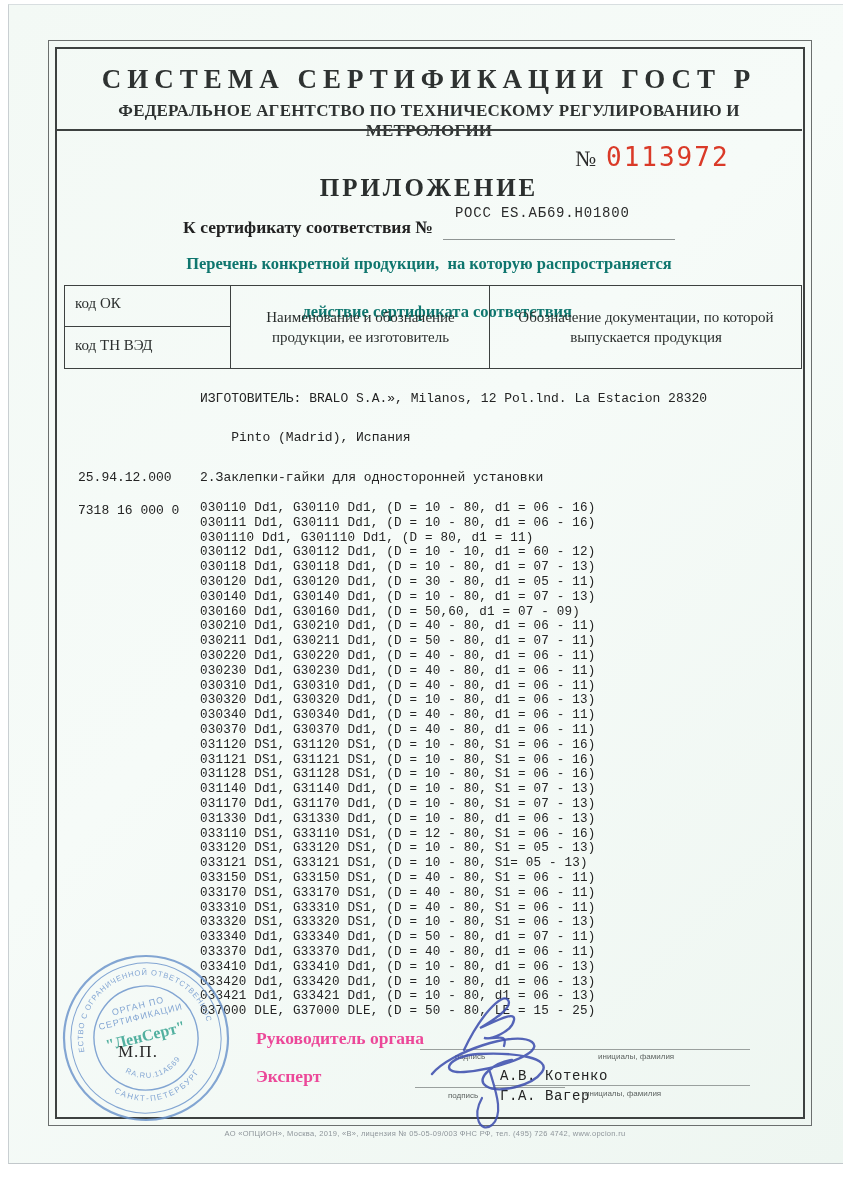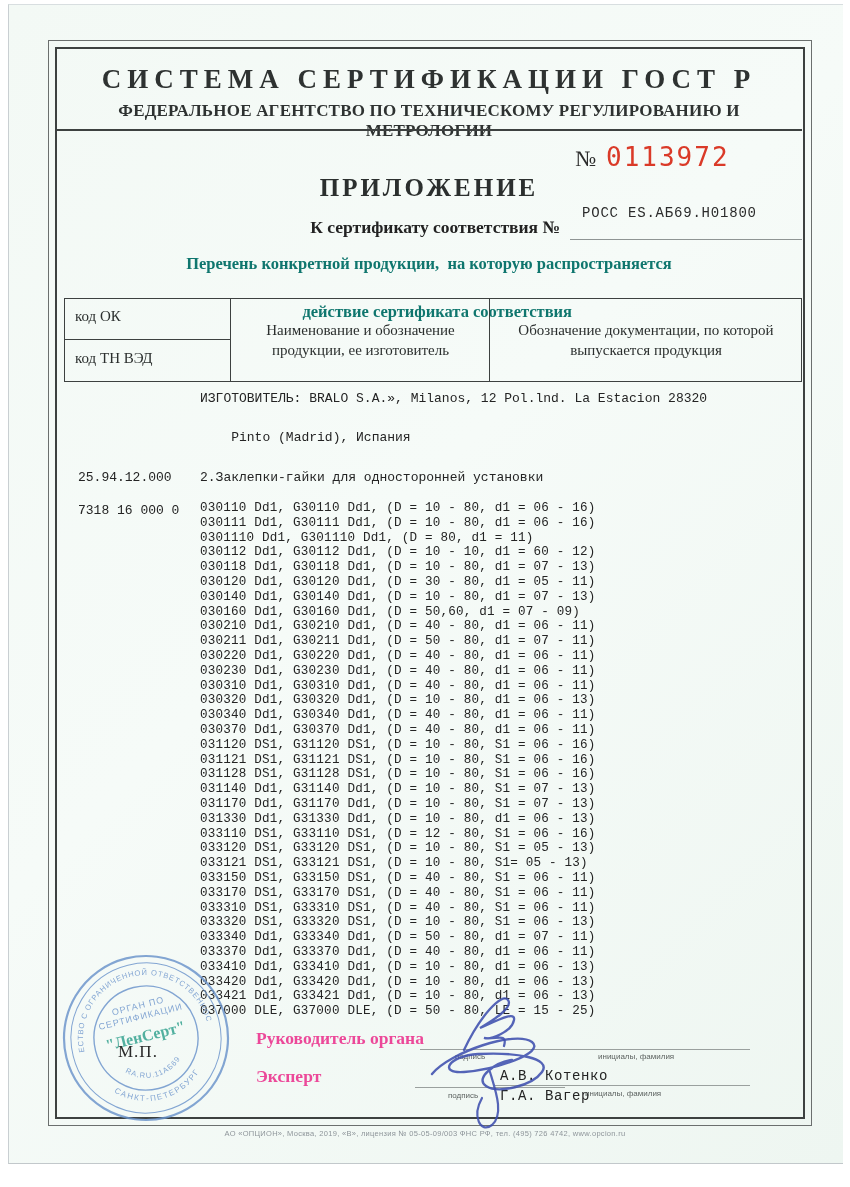--- a/index.html
+++ b/index.html
@@ -17,31 +17,31 @@
       font-size:27px;letter-spacing:6px;color:#2e3231;}
   .h2{position:absolute;left:56px;top:101px;width:746px;text-align:center;font-weight:bold;
       font-size:17px;letter-spacing:0.2px;color:#2e3231;}
   .rule{position:absolute;left:56px;top:129px;width:746px;border-top:2.2px solid #3d4140;}
   .formnum{position:absolute;left:575px;top:142px;display:flex;align-items:baseline;gap:10px;}
   .formnum .no{font-size:22px;color:#2b2b2b;}
   .formnum .val{font-family:"DejaVu Sans Mono","Liberation Mono",monospace;font-size:26px;
                 letter-spacing:2px;color:#da3a28;}
   .title{position:absolute;left:56px;top:174px;width:746px;text-align:center;font-weight:bold;
          font-size:25px;letter-spacing:3px;color:#2b2f2e;}
-  .certline{position:absolute;left:56px;top:202px;width:746px;display:flex;justify-content:flex-end;
+  .certline{position:absolute;left:56px;top:202px;width:746px;display:flex;justify-content:center;
             align-items:flex-end;height:38px;}
   .certline .lbl{font-weight:bold;font-size:17.5px;padding-bottom:2px;}
   .certslot{position:relative;display:inline-block;width:232px;height:34px;margin-left:10px;
             border-bottom:1.2px solid #8f9594;margin-top:19px;}
   .certslot .num{position:absolute;left:12px;top:0;font-family:"Liberation Mono","DejaVu Sans Mono",monospace;
                  font-size:14px;letter-spacing:0.8px;color:#2b2b2b;white-space:pre;}
   .subtitle{position:absolute;left:56px;top:252px;width:746px;text-align:center;font-weight:bold;
             font-size:16.5px;line-height:24px;color:#0f766e;white-space:pre;}
   
-  .tbl{position:absolute;left:64px;top:298px;width:736px;height:82px;border:1.5px solid #3d4140;}
+  .tbl{position:absolute;left:64px;top:285px;width:736px;height:82px;border:1.5px solid #3d4140;}
   .tbl .v1{position:absolute;left:165px;top:0;bottom:0;border-left:1.5px solid #3d4140;}
   .tbl .v2{position:absolute;left:424px;top:0;bottom:0;border-left:1.5px solid #3d4140;}
   .tbl .hsplit{position:absolute;left:0;top:40px;width:165px;border-top:1.2px solid #3d4140;}
   .tbl .cell{position:absolute;font-size:15px;color:#2b2f2e;}
   .tbl .cok{left:10px;top:9px;}
   .tbl .ctn{left:10px;top:51px;}
   .tbl .cmid{left:167px;width:257px;top:0;height:82px;display:flex;align-items:center;
              justify-content:center;text-align:center;line-height:20px;padding:0 14px;box-sizing:border-box;}
   .tbl .cright{left:426px;width:310px;top:0;height:82px;display:flex;align-items:center;
              justify-content:center;text-align:center;line-height:20px;padding:0 10px;box-sizing:border-box;}

